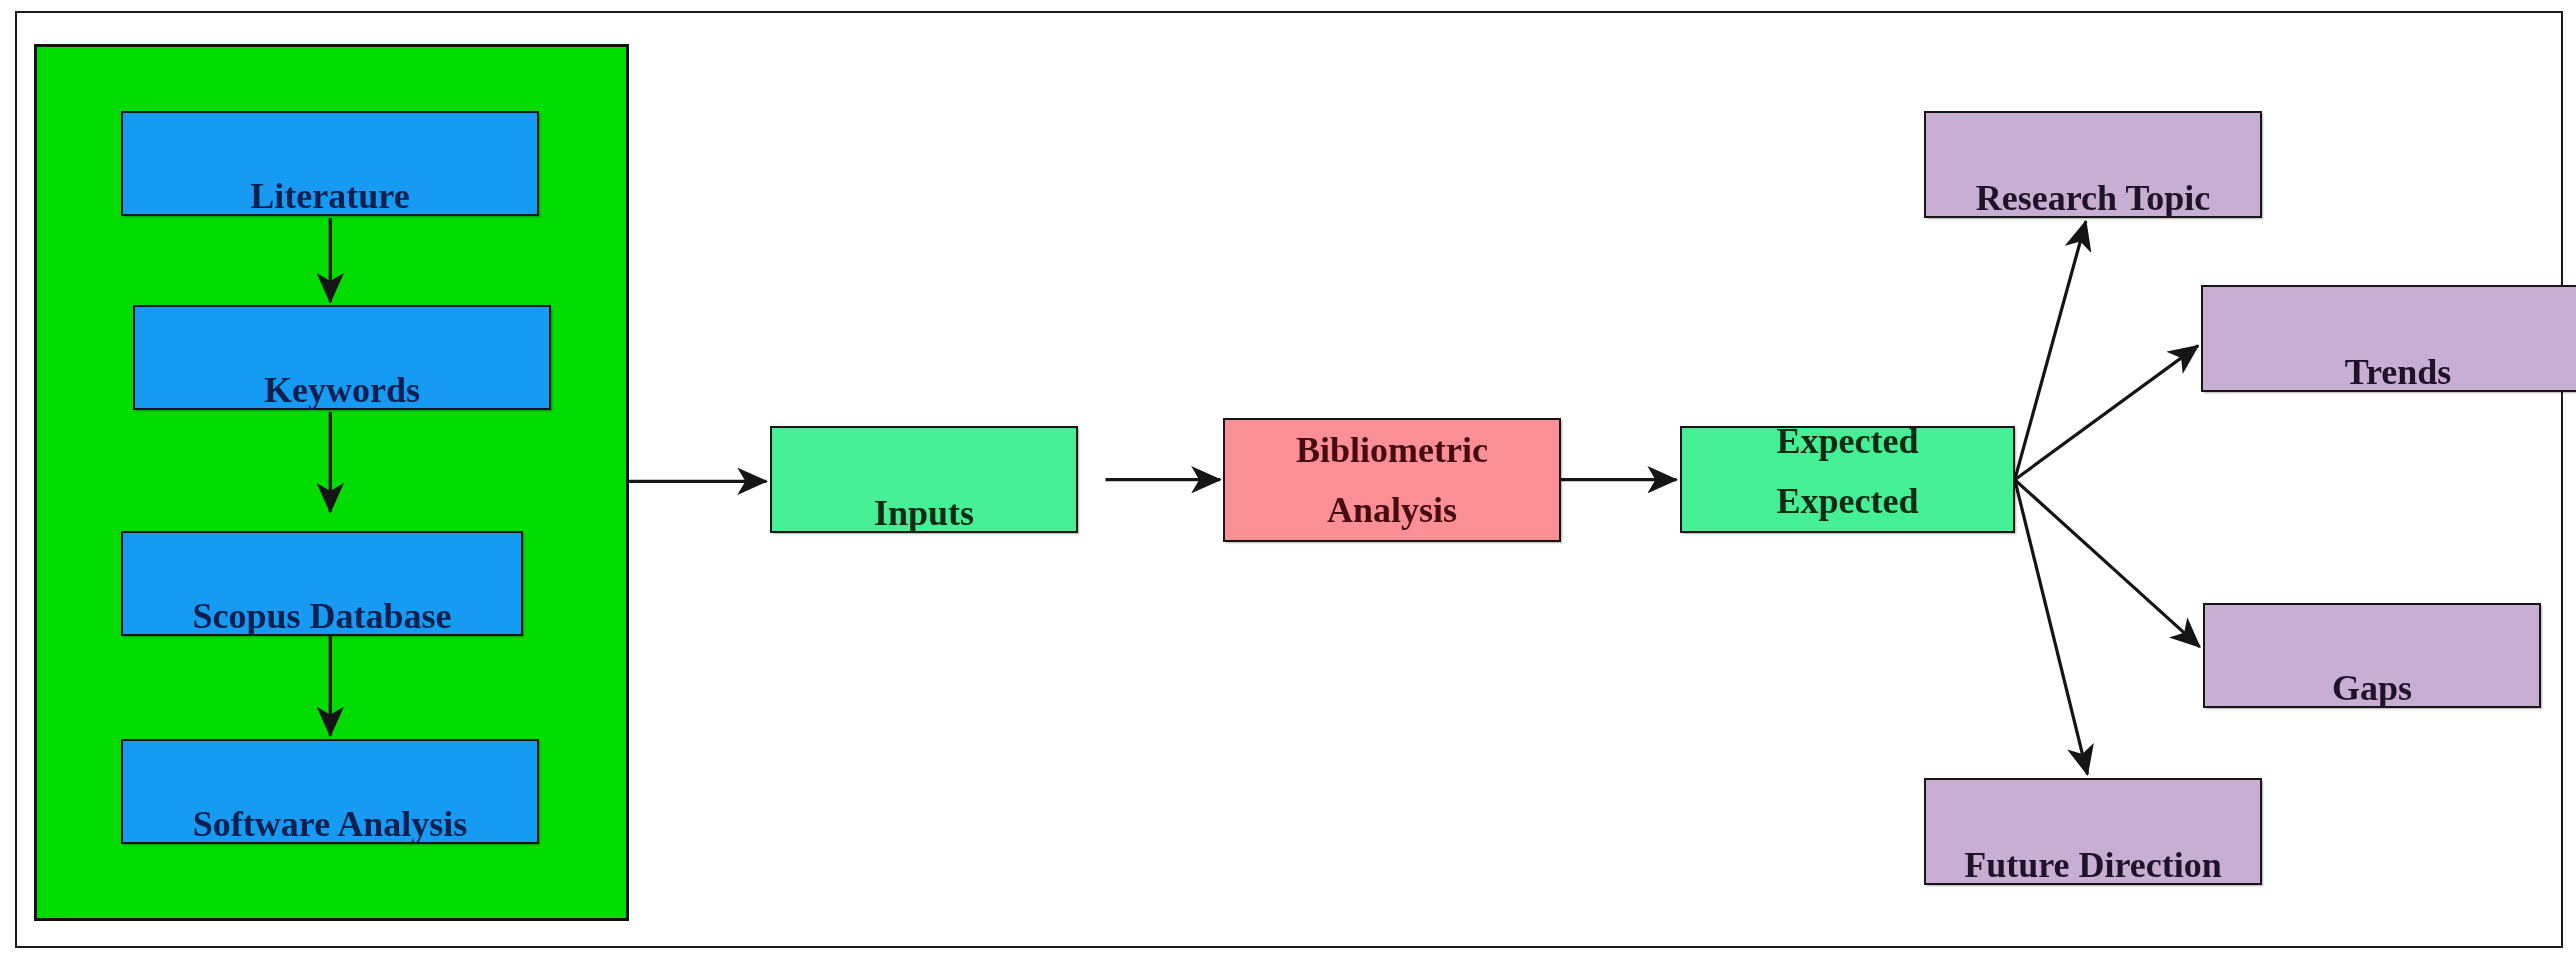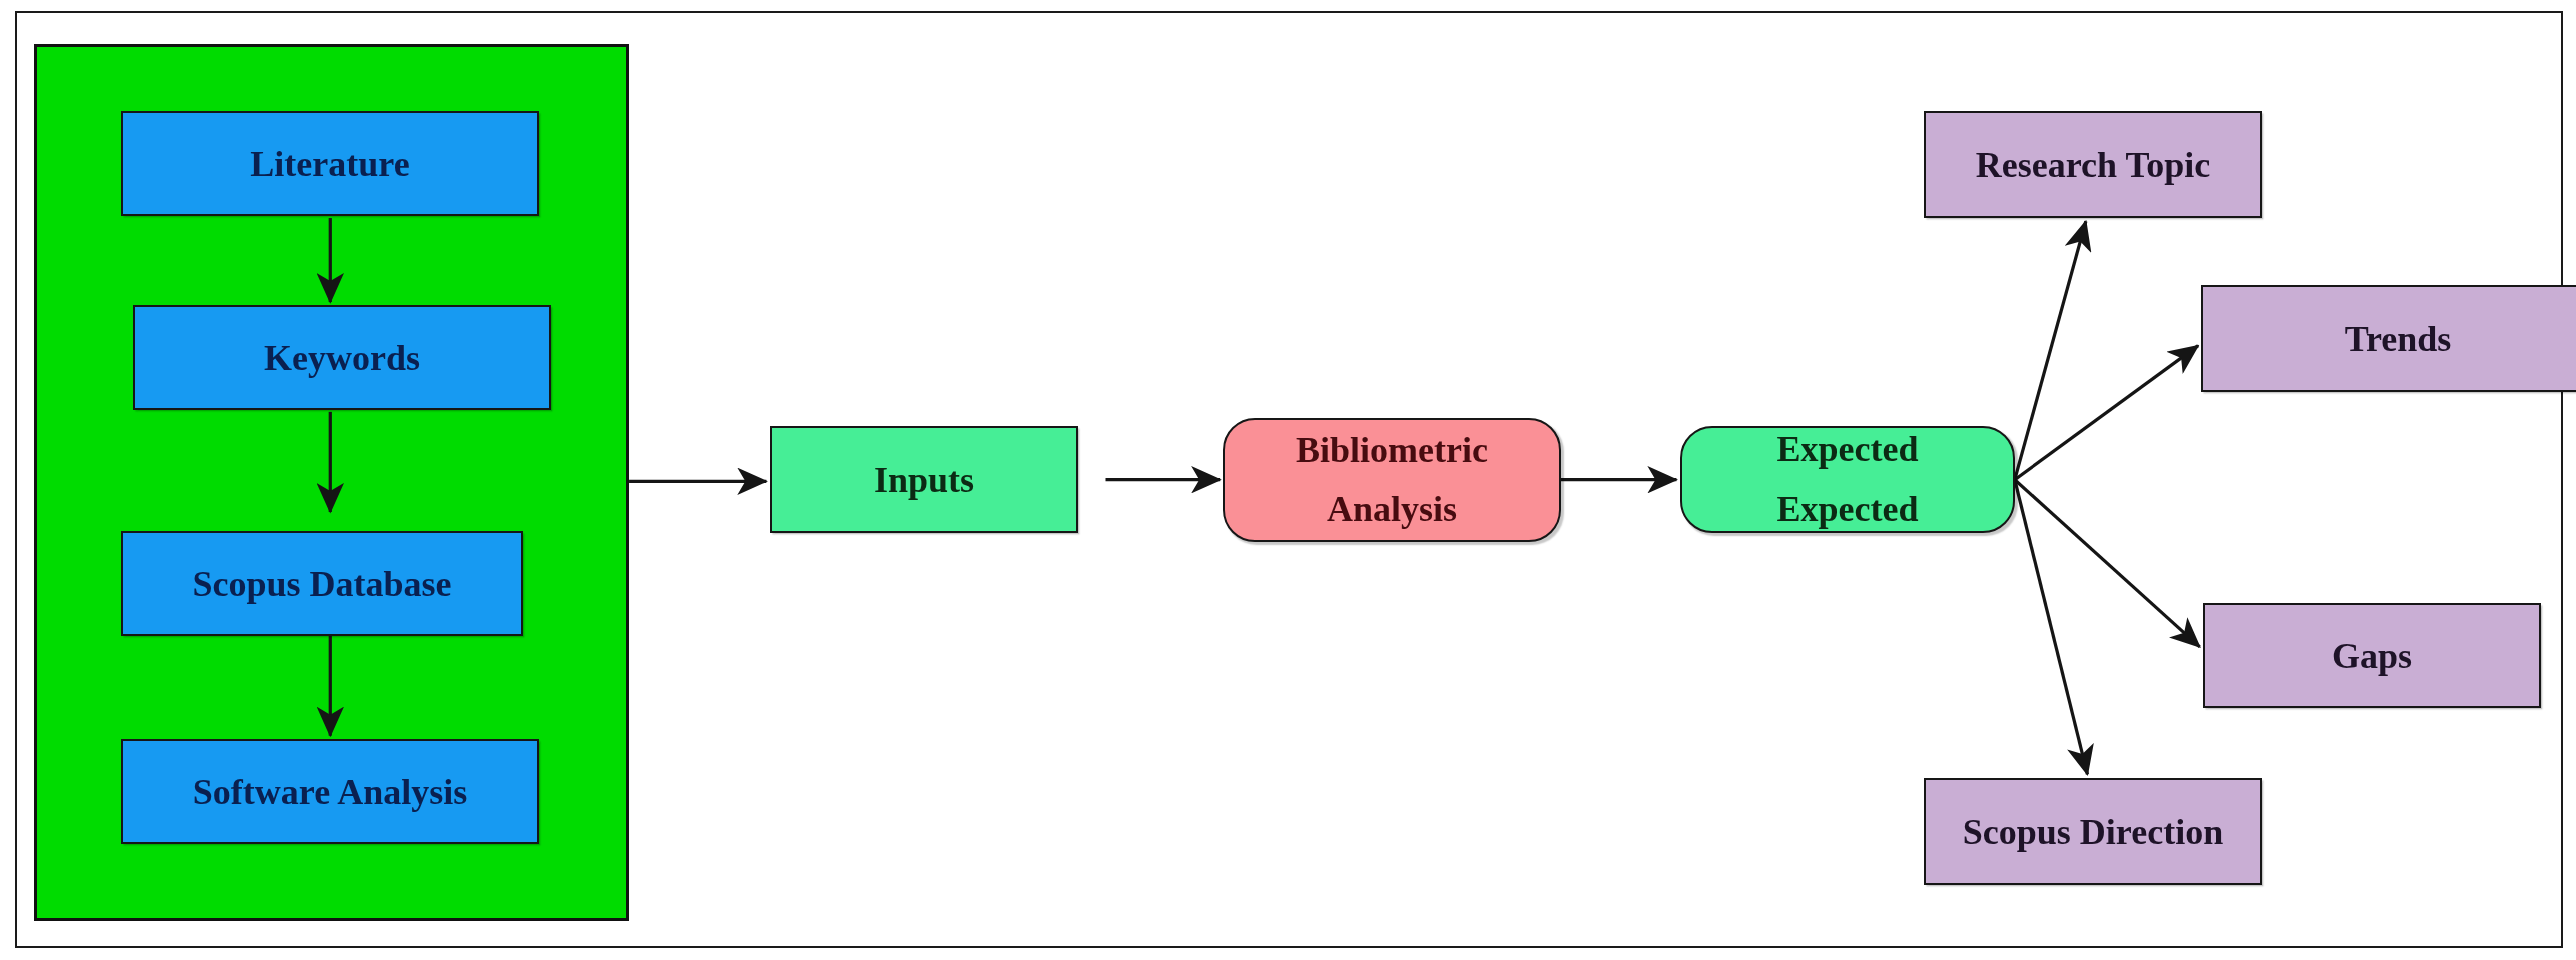--- a/index.html
+++ b/index.html
@@ -15,27 +15,27 @@
     border:2.4px solid #1a1a1a;box-sizing:border-box;background:transparent;
   }
   .group{
     position:absolute;left:34px;top:44px;width:595px;height:877px;
     background:var(--group_bg,#00dc00);
     border:3.2px solid #111111;box-sizing:border-box;
   }
   .arrows{position:absolute;left:0;top:0;width:2576px;height:961px;pointer-events:none;}
   .node{
     position:absolute;box-sizing:border-box;
-    display:flex;align-items:center;justify-content:center;
+    display:flex;align-items:flex-end;justify-content:center;
     text-align:center;font-weight:bold;font-size:36px;line-height:1;
     border:2.4px solid #161616;
     box-shadow:2.4px 2.4px 1.6px rgba(0,0,0,0.22);
   }
   .node .lbl{display:block;}
-  .node.twoline{line-height:1.65;border-radius:32px;}
+  .node.twoline{line-height:1.65;}
   .stage{background:var(--stage_bg,#179af2);color:var(--stage_text,#0a2050);}
   .io{background:var(--io_bg,#46ee96);color:var(--io_text,#0c2a14);}
   .analysis{background:var(--analysis_bg,#fa9096);color:var(--analysis_text,#470c10);}
   .outcome{background:var(--outcome_bg,#c9aed4);color:var(--outcome_text,#1e1328);}
 
   
   .n-literature{left:121px;top:111px;width:418px;height:105px;}
   .n-keywords{left:121px;top:305px;width:418px;height:105px;margin-left:12px;}
   .n-scopus{left:121px;top:531px;width:402px;height:105px;}
   .n-software{left:121px;top:739px;width:418px;height:105px;}
@@ -118,17 +118,17 @@
 
   <div class="node outcome n-trends">
     <span class="lbl">Trends</span>
   </div>
 
   <div class="node outcome n-gaps">
     <span class="lbl">Gaps</span>
   </div>
 
   <div class="node outcome n-future">
-    <span class="lbl">Scopus Direction</span>
+    <span class="lbl">Future Direction</span>
   </div>
 
 </div>
 
 
 </body></html>

